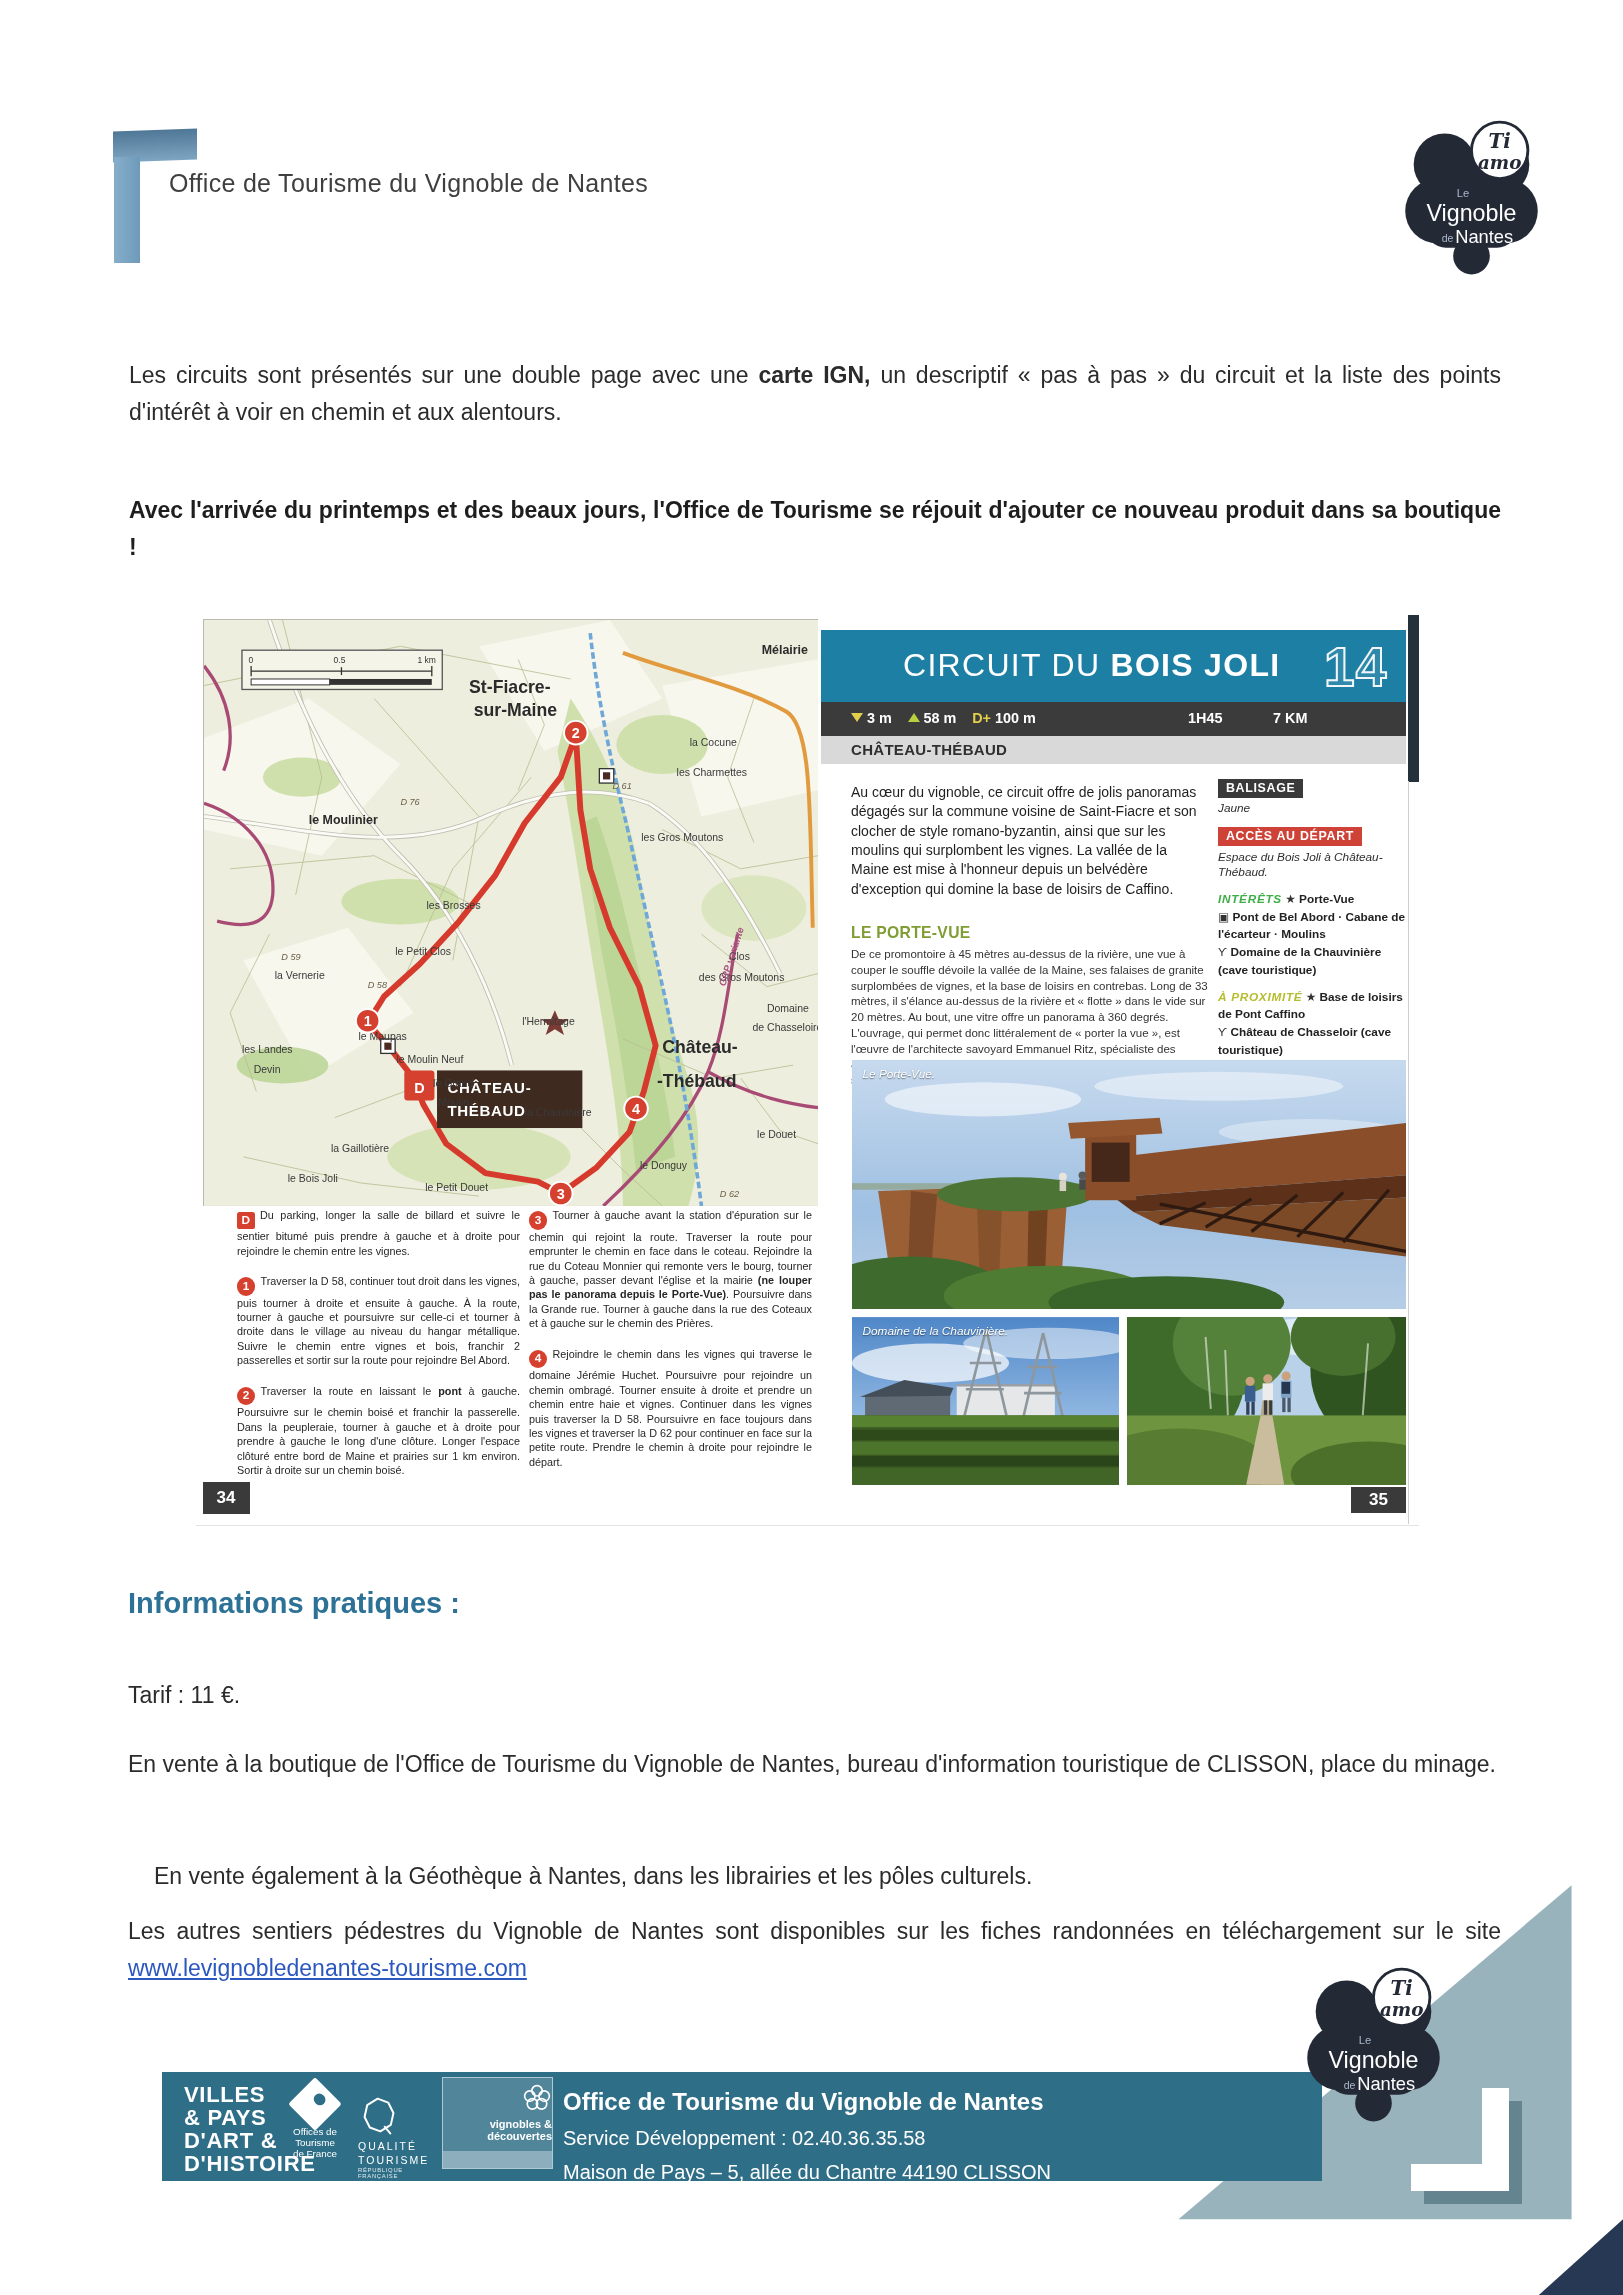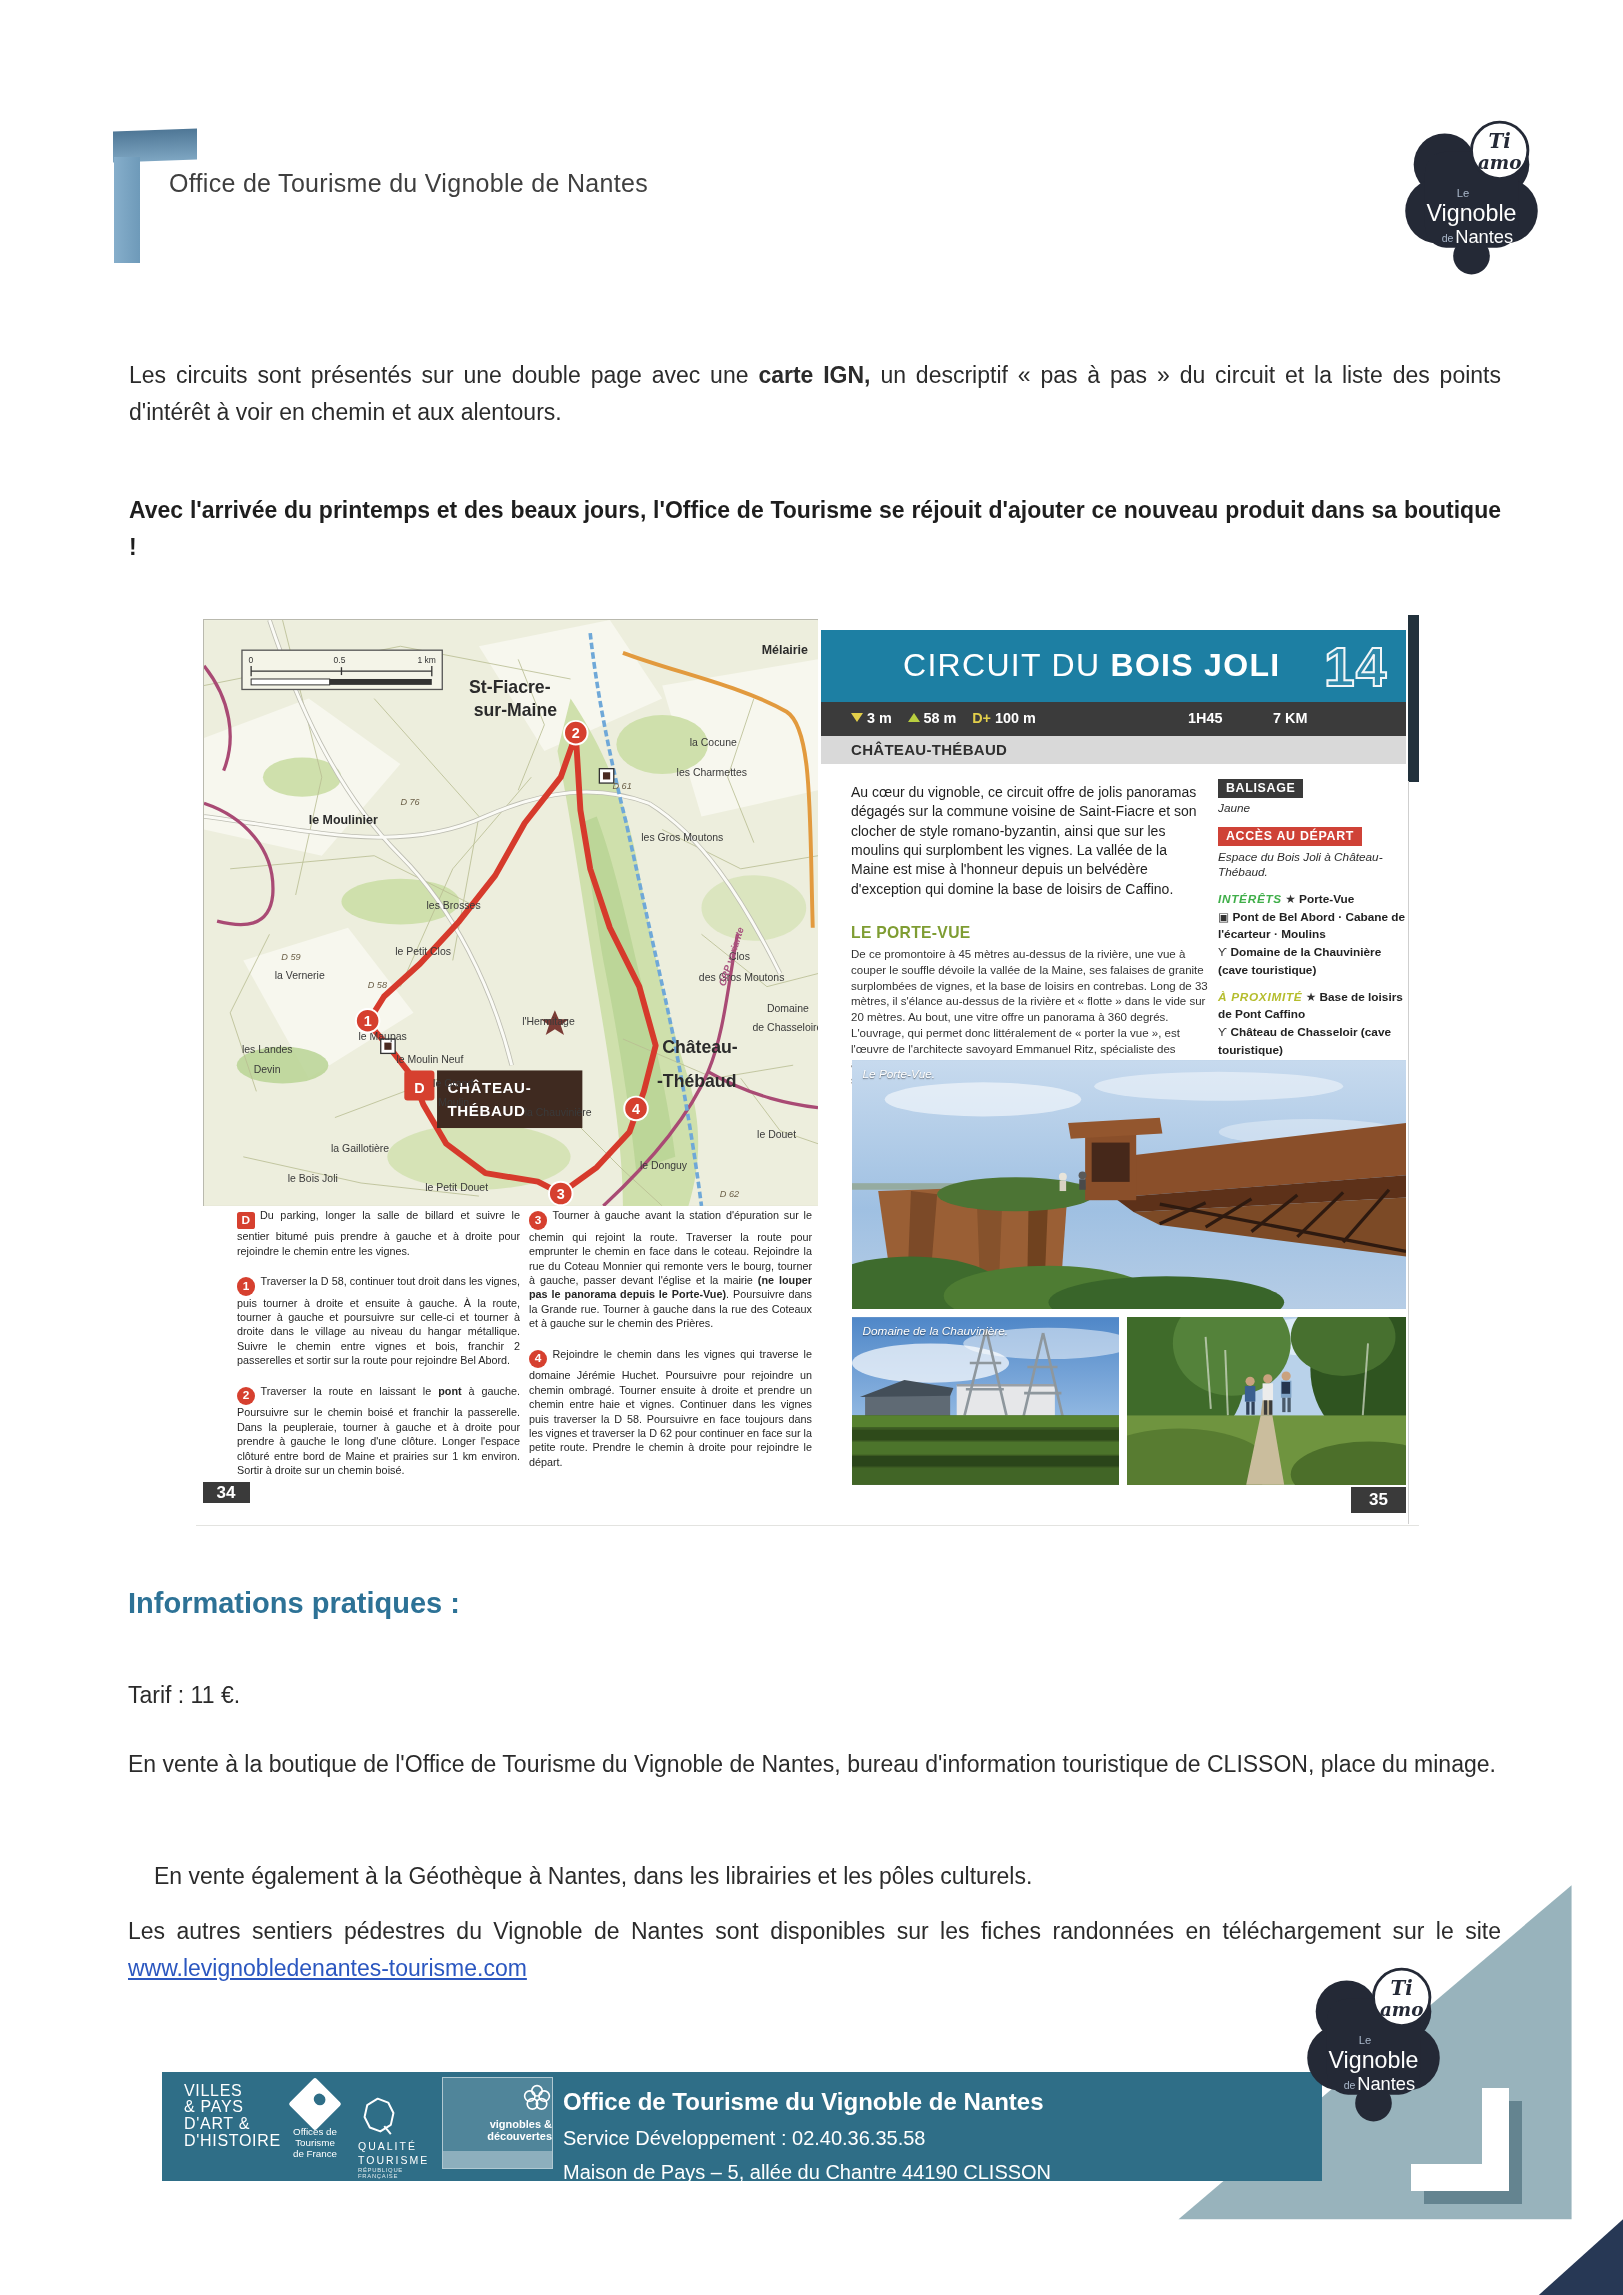--- a/index.html
+++ b/index.html
@@ -32,21 +32,21 @@
   
   .steps-col{top:594px;width:283px;font-size:10.8px;line-height:1.34;color:#262626;text-align:justify;}
   #steps-col1{left:41px;}
   #steps-col2{left:333px;}
   .step{margin-bottom:15.7px;}
   .badge{display:inline-flex;align-items:center;justify-content:center;background:#d6402f;color:#fff;
          font-weight:bold;font-size:11.8px;margin-right:5.2px;vertical-align:-4.6px;}
   .badge-square{width:17.7px;height:17.7px;border-radius:2.6px;}
   .badge-circle{width:18.3px;height:18.3px;border-radius:50%;}
   .pagenum{background:#3a3a3a;color:#fff;font-weight:bold;font-size:17px;display:flex;align-items:center;justify-content:center;}
-  #page34{left:6.5px;top:868px;width:47px;height:21px;}
+  #page34{left:6.5px;top:868px;width:47px;height:32px;}
   #page35{left:1155px;top:873px;width:55px;height:26px;}
   
   #circuit-band{left:625px;top:15.7px;width:585px;height:72px;background:#1d7fa3;}
   #circuit-title{position:absolute;left:34px;top:17px;font-size:32px;color:#fff;letter-spacing:1.3px;margin-left:48px;}
   #circuit-number{position:absolute;right:18.3px;top:5.2px;font-size:55px;font-weight:bold;color:rgba(255,255,255,0.08);
                   -webkit-text-stroke:2px #f2f6f8;letter-spacing:1.3px;}
   #edge-sliver{left:1212px;top:1.3px;width:10.5px;height:167px;background:#22313c;}
   #page-divider{left:1212px;top:167px;width:1.3px;height:743px;background:#cfcfcf;}
   #stats-band{left:625px;top:88px;width:585px;height:34px;background:#3b3b3b;color:#fff;font-weight:bold;font-size:14.4px;}
   .tri{display:inline-block;width:0;height:0;vertical-align:1.3px;}
@@ -77,21 +77,21 @@
   #photo3{left:931px;top:703px;width:279px;height:168px;}
   .photo-caption{position:absolute;left:10.5px;top:6.5px;color:#fff;font-style:italic;font-size:11.8px;
                  text-shadow:0 0.7px 1.3px rgba(0,0,0,.5);z-index:5;}
   #spread-bottom-line{left:0;top:911px;width:1223px;height:1.3px;background:#e3e3e0;}
   
   #infos-head{left:128px;top:1587px;font-size:29px;font-weight:bold;color:#2d7296;}
   .info-para{left:128px;width:1373px;font-size:23px;line-height:1.62;text-align:justify;color:#2b2b2b;}
   
   #footer-band{left:162px;top:2072px;width:1160px;height:109px;background:#2f6e87;color:#fff;}
   .fl{position:absolute;}
-  #flogo1{left:22px;top:10.5px;font-weight:normal;font-size:16px;line-height:1.06;letter-spacing:0.7px;}
+  #flogo1{left:22px;top:10.5px;font-weight:bold;font-size:22px;line-height:1.06;letter-spacing:0.7px;}
   #flogo2{left:117px;top:9.2px;width:72px;text-align:center;}
   #flogo2-diamond{width:38px;height:38px;margin:3.9px auto 2.6px;background:#fff;transform:rotate(45deg);
                   position:relative;border-radius:2.6px;}
   #flogo2-dot{position:absolute;left:13px;top:6.5px;width:11.8px;height:11.8px;border-radius:50%;background:#2f6e87;}
   #flogo2-txt{font-size:9.8px;line-height:1.15;}
   #flogo3{left:196px;top:24px;width:79px;text-align:left;}
   #flogo3 .q-txt{font-size:10.5px;letter-spacing:2px;line-height:1.3;}
   #flogo3 .rf{font-size:5.9px;letter-spacing:0.7px;opacity:.85;}
   #flogo4{left:280px;top:5px;width:111px;height:92px;background:rgba(255,255,255,.16);
           border:1.3px solid rgba(255,255,255,.55);box-sizing:border-box;text-align:right;}

